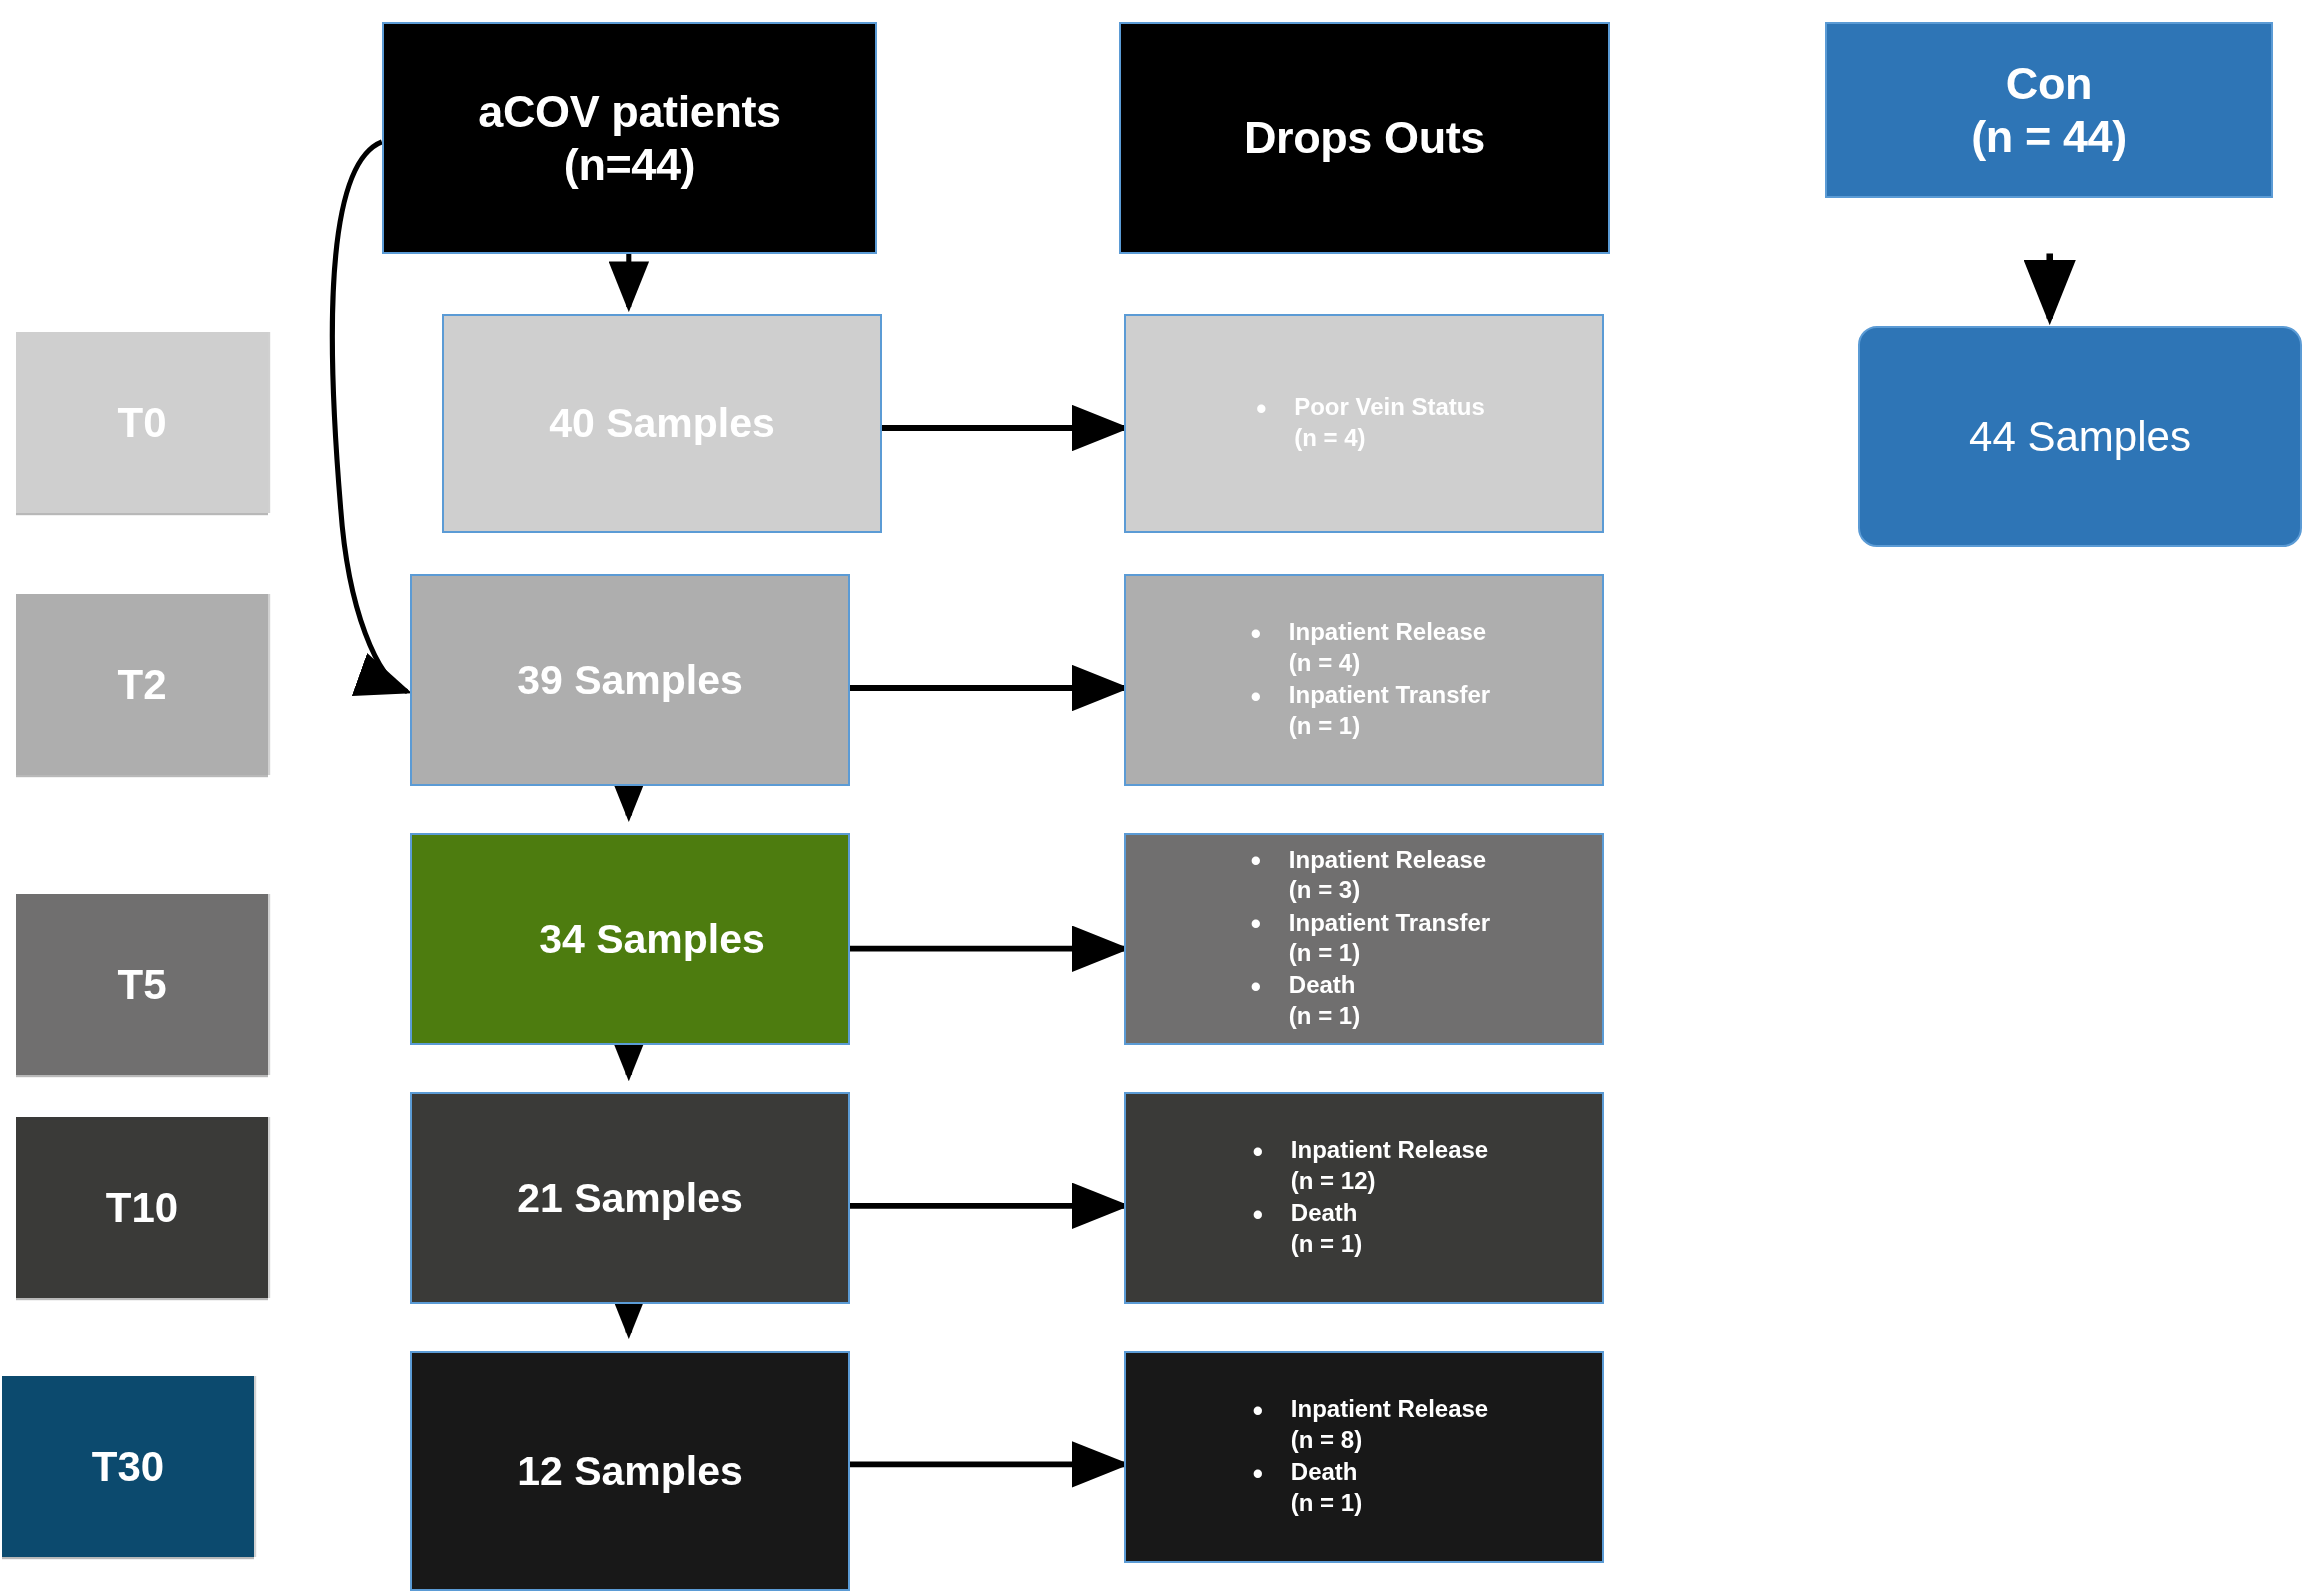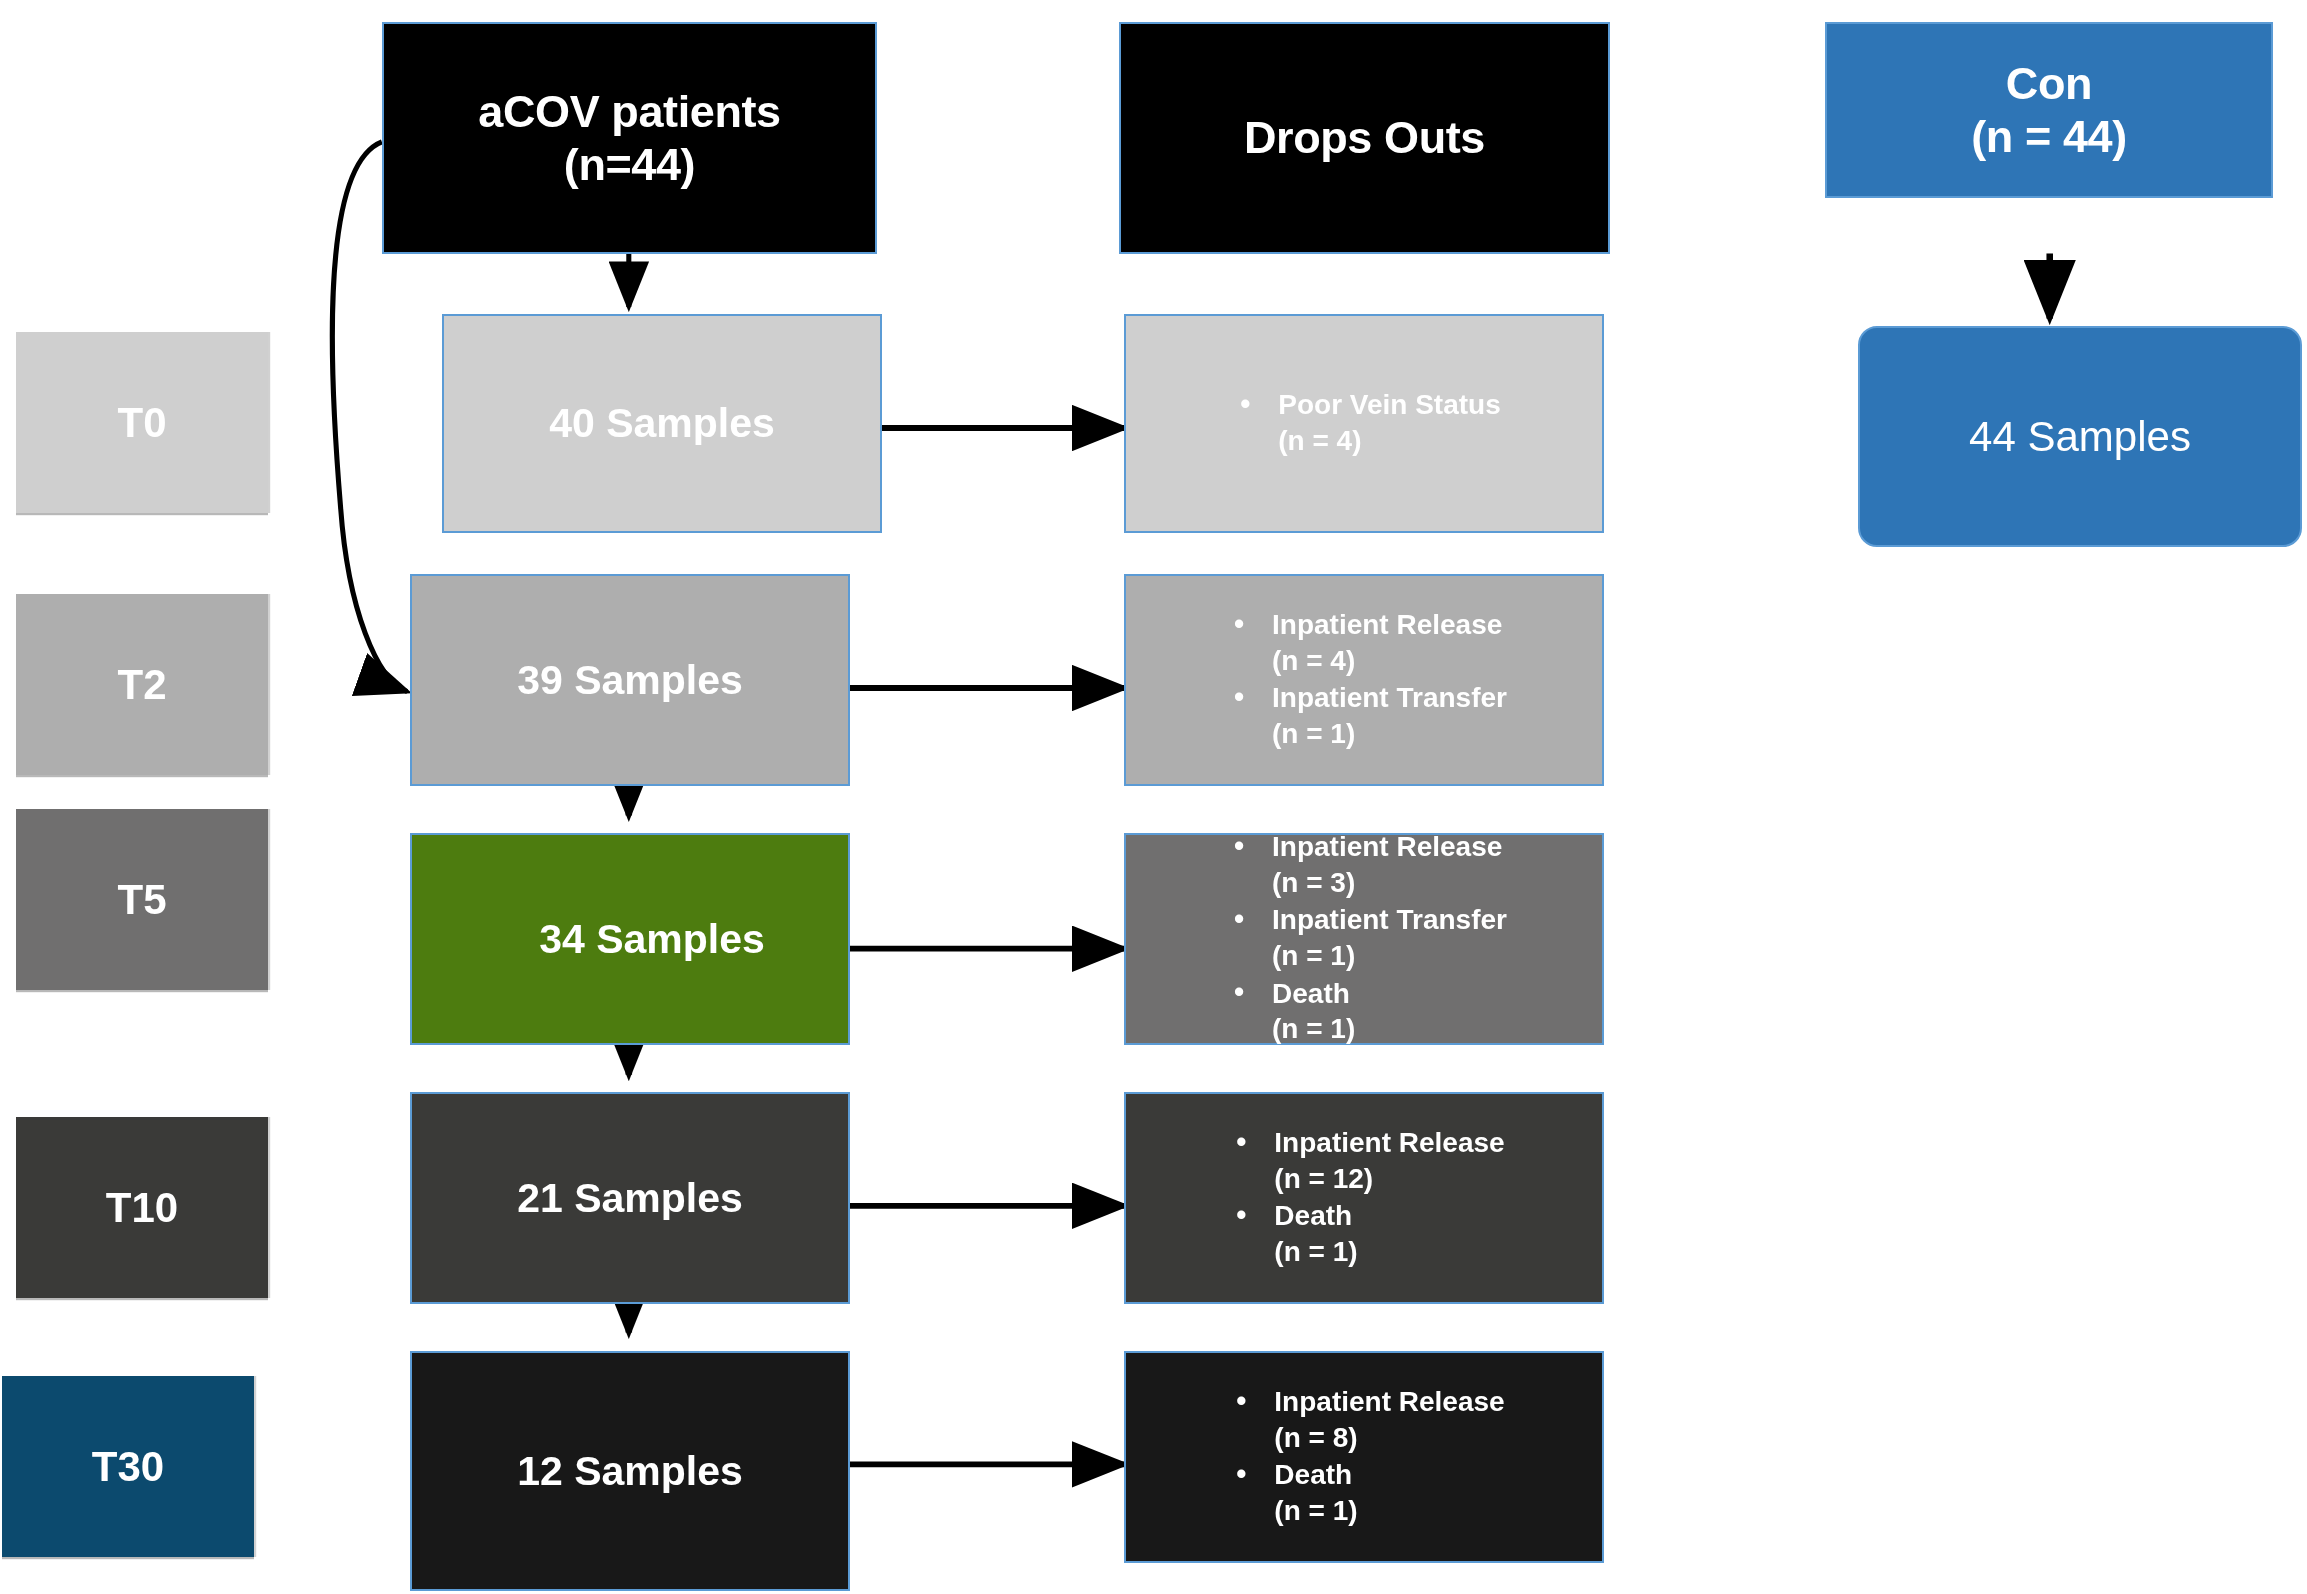--- a/index.html
+++ b/index.html
@@ -45,21 +45,21 @@
 
   
   .samplebox {
     font-size: 41px;
   }
 
   
   .dropbox {
     display: block;
     padding: 0;
-    font-size: 28px;
+    font-size: 24px;
     font-weight: bold;
     line-height: 1.28;
   }
   .dropbox ul {
     margin: 0;
     padding: 0 13px 0 64px;
     list-style: none;
     text-align: left;
   }
   .dropbox li {
@@ -133,21 +133,21 @@
     <span style="white-space:pre-line;">Con
 (n = 44)</span>
   </div>
 
   <div class="box tlabel" style="left:16px; top:332px; width:252px; height:181px; background:#CFCFCF;">
     <span>T0</span>
   </div>
   <div class="box tlabel" style="left:16px; top:594px; width:252px; height:181px; background:#AEAEAE;">
     <span>T2</span>
   </div>
-  <div class="box tlabel" style="left:16px; top:809px; width:252px; height:181px; background:#706F6F;">
+  <div class="box tlabel" style="left:16px; top:894px; width:252px; height:181px; background:#706F6F;">
     <span>T5</span>
   </div>
   <div class="box tlabel" style="left:16px; top:1117px; width:252px; height:181px; background:#3A3A38;">
     <span>T10</span>
   </div>
   <div class="box tlabel" style="left:2px; top:1376px; width:252px; height:181px; background:#0c4a6e;">
     <span>T30</span>
   </div>
 
   <div class="box samplebox" style="left:410px; top:314px; width:440px; height:219px; background:#CFCFCF;margin-left:32px;">

